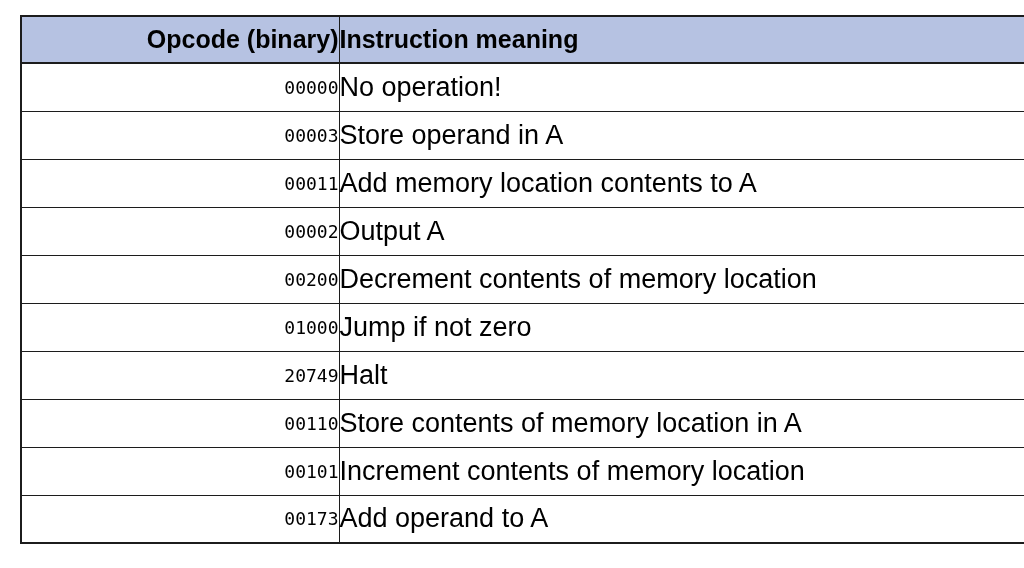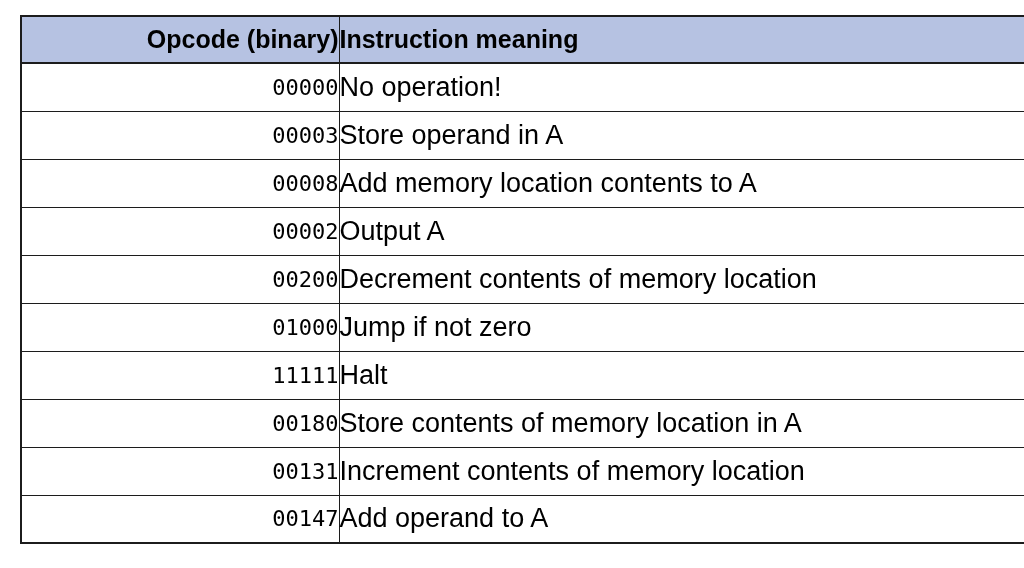--- a/index.html
+++ b/index.html
@@ -43,21 +43,21 @@
     text-align: right;
     padding-right: 14px;
   }
   th.hdr-meaning {
     text-align: left;
     padding-left: 13px;
   }
   table.opcode-table tbody td { height: 48px; }
   td.opcode-cell {
     font-family: "DejaVu Sans Mono", monospace;
-    font-size: 22px;
+    font-size: 18px;
     text-align: right;
     padding-right: 13px;
     letter-spacing: 0px;
     margin-top: 46px;
   }
   td.meaning-cell {
     font-size: 27px;
     text-align: left;
     padding-left: 13px;
   }
@@ -80,46 +80,46 @@
     <tbody>
       <tr>
         <td class="opcode-cell">00000</td>
         <td class="meaning-cell">No operation!</td>
       </tr>
       <tr>
         <td class="opcode-cell">00003</td>
         <td class="meaning-cell">Store operand in A</td>
       </tr>
       <tr>
-        <td class="opcode-cell">00008</td>
+        <td class="opcode-cell">00011</td>
         <td class="meaning-cell">Add memory location contents to A</td>
       </tr>
       <tr>
         <td class="opcode-cell">00002</td>
         <td class="meaning-cell">Output A</td>
       </tr>
       <tr>
         <td class="opcode-cell">00200</td>
         <td class="meaning-cell">Decrement contents of memory location</td>
       </tr>
       <tr>
         <td class="opcode-cell">01000</td>
         <td class="meaning-cell">Jump if not zero</td>
       </tr>
       <tr>
-        <td class="opcode-cell">11111</td>
+        <td class="opcode-cell">20749</td>
         <td class="meaning-cell">Halt</td>
       </tr>
       <tr>
-        <td class="opcode-cell">00180</td>
+        <td class="opcode-cell">00110</td>
         <td class="meaning-cell">Store contents of memory location in A</td>
       </tr>
       <tr>
-        <td class="opcode-cell">00131</td>
+        <td class="opcode-cell">00101</td>
         <td class="meaning-cell">Increment contents of memory location</td>
       </tr>
       <tr>
-        <td class="opcode-cell">00147</td>
+        <td class="opcode-cell">00173</td>
         <td class="meaning-cell">Add operand to A</td>
       </tr>
     </tbody>
   </table>
 </div>
 
 </body></html>

